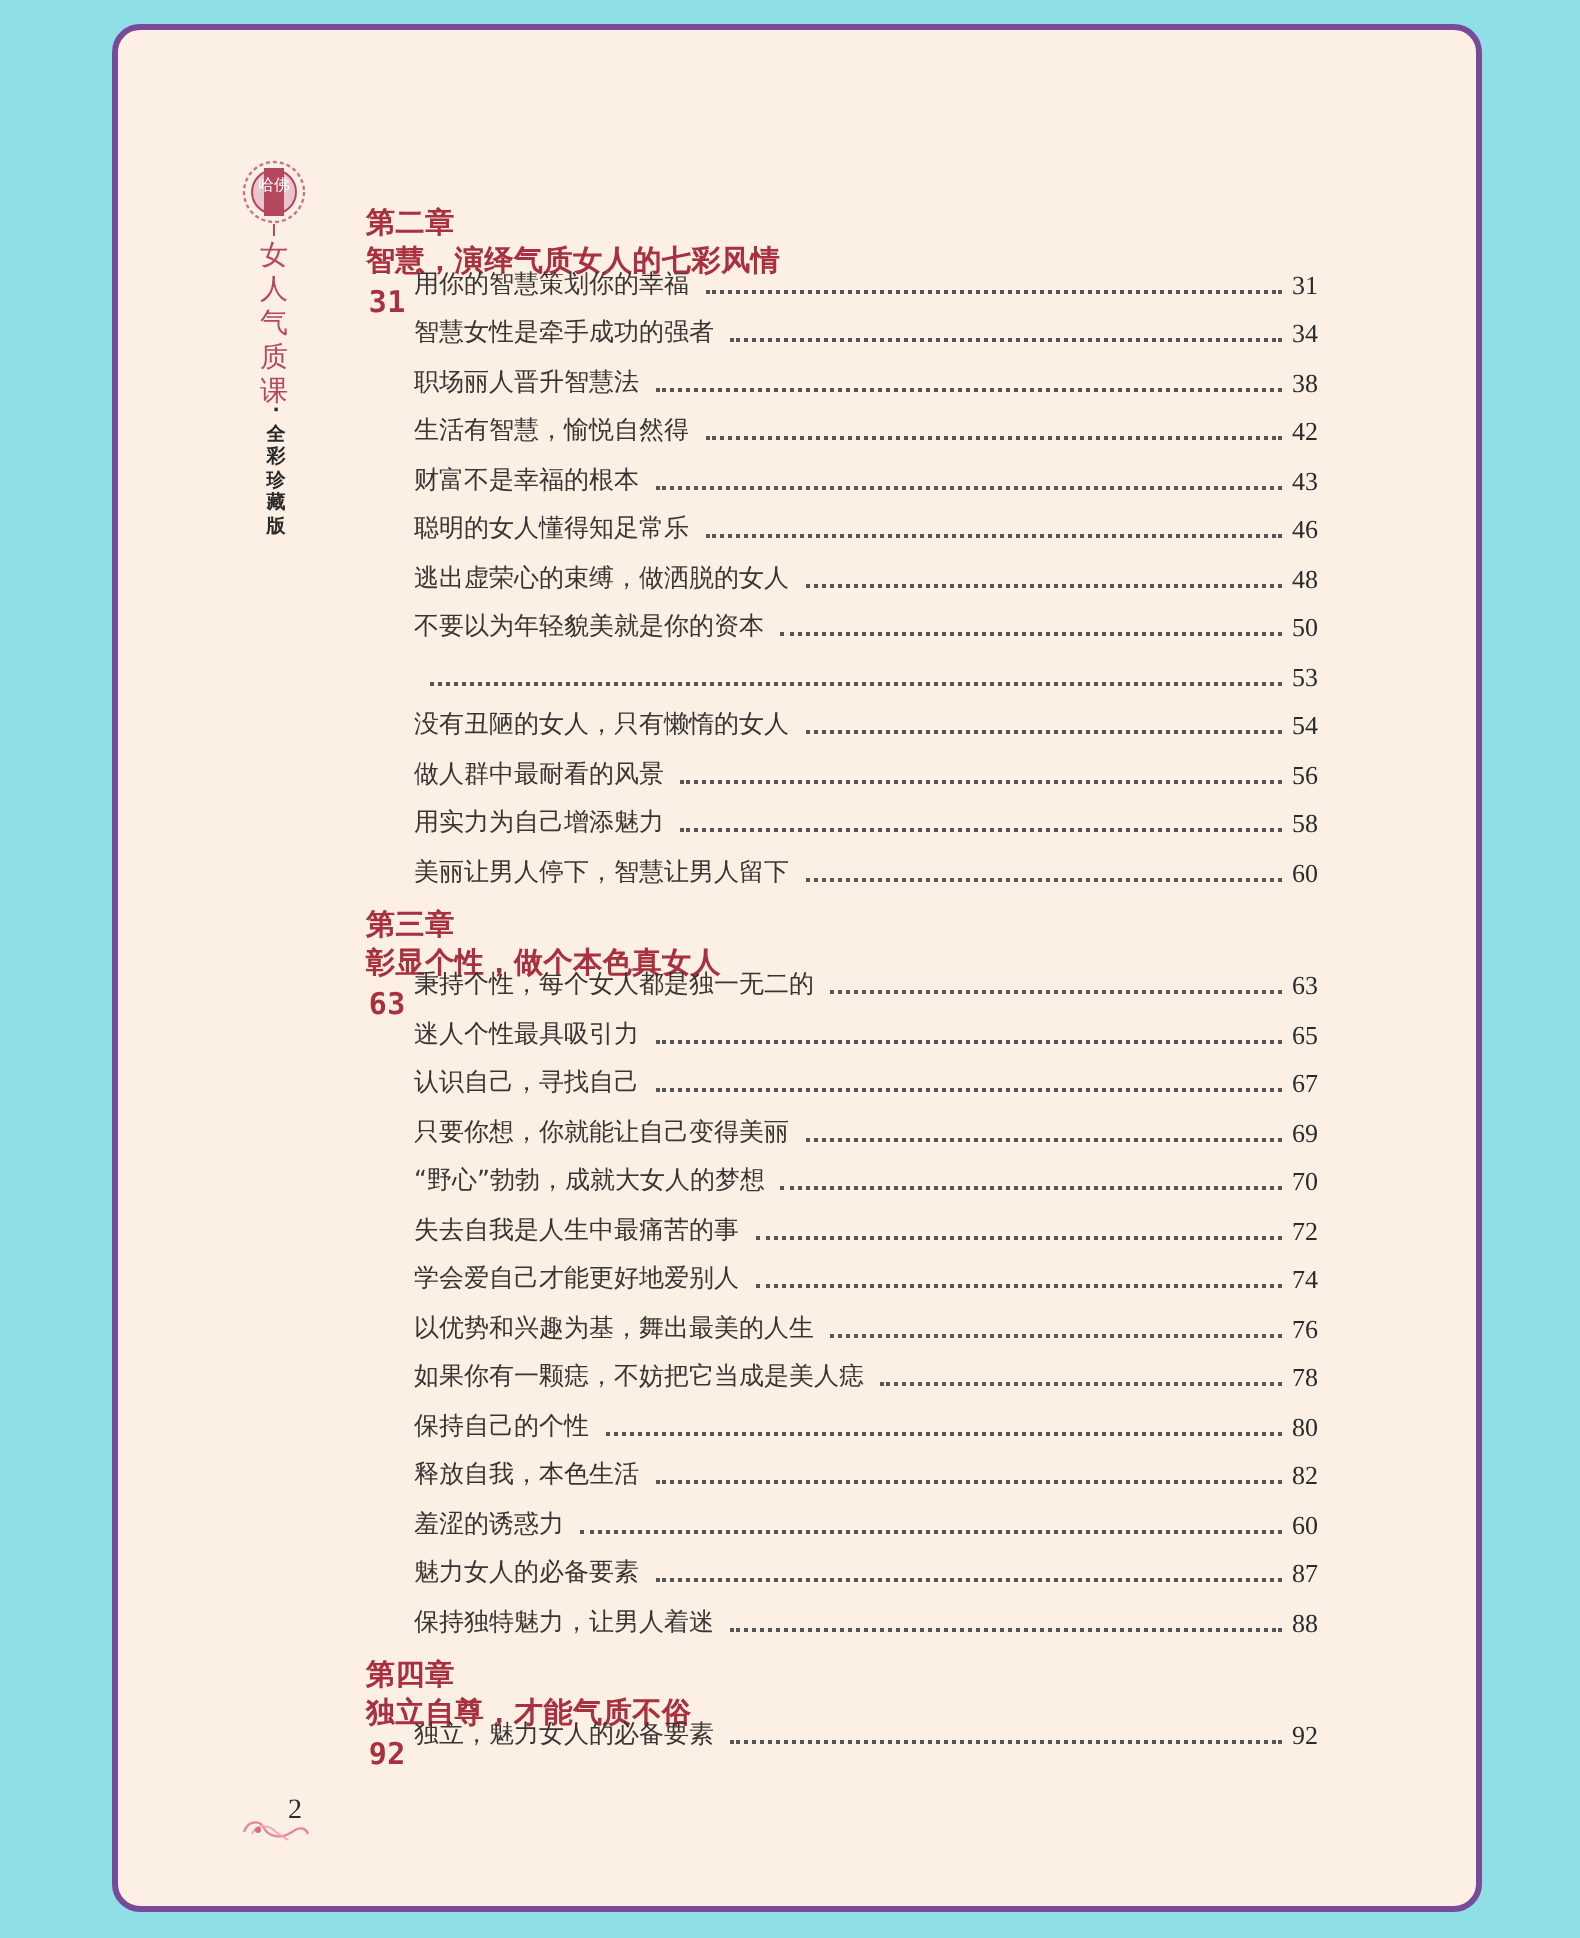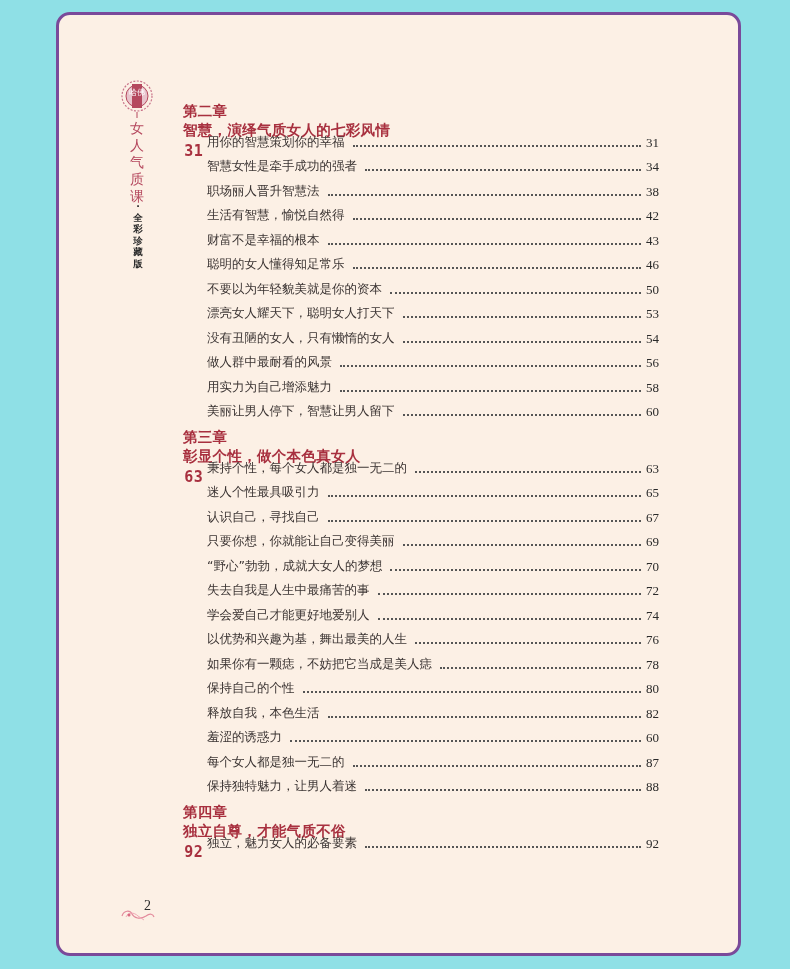--- a/index.html
+++ b/index.html
@@ -178,26 +178,30 @@
       <span class="label">财富不是幸福的根本</span>
       <span class="dots"></span>
       <span class="page-num">43</span>
     </div>
   <div class="entry">
       <span class="label">聪明的女人懂得知足常乐</span>
       <span class="dots"></span>
       <span class="page-num">46</span>
     </div>
   <div class="entry">
+      <span class="label">逃出虚荣心的束缚，做洒脱的女人</span>
+      <span class="dots"></span>
+      <span class="page-num">48</span>
+    </div>
+  <div class="entry">
       <span class="label">不要以为年轻貌美就是你的资本</span>
       <span class="dots"></span>
       <span class="page-num">50</span>
     </div>
   <div class="entry">
-      <span class="label">漂亮女人耀天下，聪明女人打天下</span>
       <span class="dots"></span>
       <span class="page-num">53</span>
     </div>
   <div class="entry">
       <span class="label">没有丑陋的女人，只有懒惰的女人</span>
       <span class="dots"></span>
       <span class="page-num">54</span>
     </div>
   <div class="entry">
       <span class="label">做人群中最耐看的风景</span>
@@ -277,21 +281,21 @@
       <span class="label">释放自我，本色生活</span>
       <span class="dots"></span>
       <span class="page-num">82</span>
     </div>
   <div class="entry">
       <span class="label">羞涩的诱惑力</span>
       <span class="dots"></span>
       <span class="page-num">60</span>
     </div>
   <div class="entry">
-      <span class="label">每个女人都是独一无二的</span>
+      <span class="label">魅力女人的必备要素</span>
       <span class="dots"></span>
       <span class="page-num">87</span>
     </div>
   <div class="entry">
       <span class="label">保持独特魅力，让男人着迷</span>
       <span class="dots"></span>
       <span class="page-num">88</span>
     </div>
 
   <div class="chapter-gap"></div>

